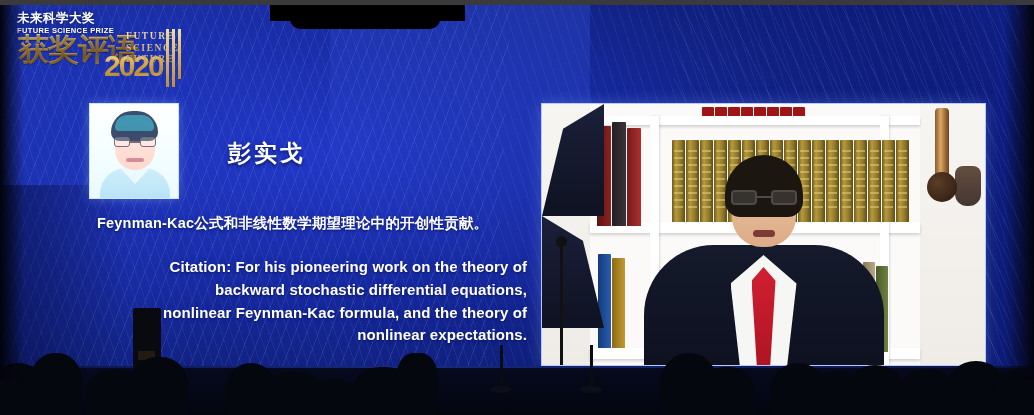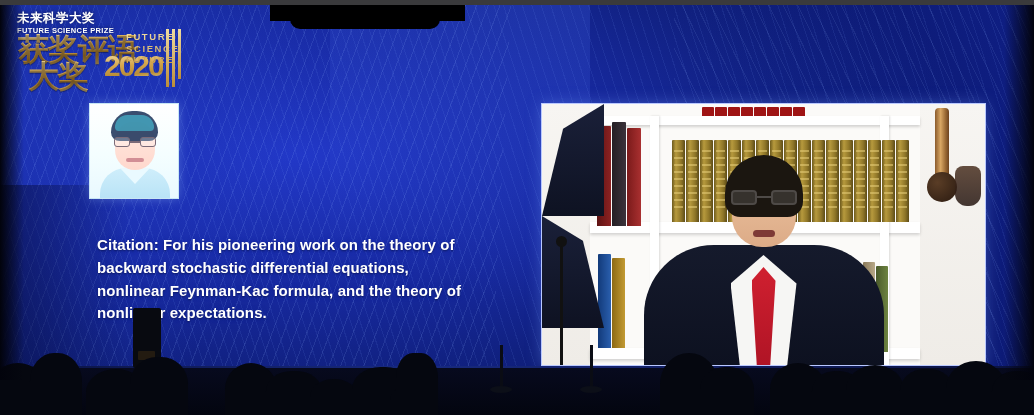--- a/index.html
+++ b/index.html
@@ -78,21 +78,21 @@
   .lb-cn2 { left:12px; top:27px; font-size:31px; letter-spacing:-1px; }
   .lb-year {
     position:absolute; left:88px; top:20px; font-size:30px; font-weight:700; letter-spacing:-2px;
     background:linear-gradient(175deg,#f8e9b6 0%,#d7a84e 45%,#b98d37 70%,#f2dda4 100%);
     -webkit-background-clip:text; background-clip:text; color:transparent;
   }
   .lb-en {
     position:absolute; left:110px; top:2px; line-height:1.22; text-align:left;
     font-size:9.5px; font-weight:700; letter-spacing:1.6px;
     background:linear-gradient(180deg,#f3e0a4,#c79a41);
-    -webkit-background-clip:text; background-clip:text; color:transparent;
+    -webkit-background-clip:text; background-clip:text; color:transparent;font-family:Liberation Serif, serif;
   }
   .lb-bars { position:absolute; left:150px; top:0px; width:22px; height:58px; }
   .lb-bars i {
     position:absolute; top:0; width:3px; height:58px; display:block;
     background:linear-gradient(180deg,#f0dca0,#bb8d38);
   }
   .lb-bars i:nth-child(1){ left:0; }
   .lb-bars i:nth-child(2){ left:6px; }
   .lb-bars i:nth-child(3){ left:12px; height:50px; }
 
@@ -141,21 +141,21 @@
   .citation { position:absolute; left:97px; top:212px; width:430px; z-index:32; }
   .cit-cn {
     font-size:14.5px; font-weight:700; color:#ffffff; line-height:1.52; letter-spacing:.2px;
     text-shadow:0 0 5px rgba(20,40,160,.85), 0 1px 2px rgba(0,0,0,.5);
   }
   .cit-en {
     margin-top:22px;
     font-size:15px; font-weight:700; color:#ffffff; line-height:1.52; letter-spacing:.1px;
     text-shadow:0 0 5px rgba(20,40,160,.85), 0 1px 2px rgba(0,0,0,.5);
   }
-  .cit-en span { display:block; }
+  .cit-en span { display:block;text-align:right; }
 
   
   .video-panel {
     position:absolute; left:541px; top:103px; width:445px; height:263px; z-index:34;
     background:#ffffff; overflow:hidden;
     box-shadow:0 0 14px rgba(120,160,255,.35);
     border:1px solid #b9c8ff;
   }
   .vp-room { position:absolute; inset:0; background:linear-gradient(180deg,#f7f5f2,#efece7); }
   .shelf-back { position:absolute; left:48px; top:0; width:330px; height:100%; background:#fbfaf8; }
@@ -280,21 +280,20 @@
     <div class="dark-left"></div>
   </div>
 
   <div class="logo">
     <div class="logo-small">
       <span class="ls-cn">未来科学大奖</span>
       <span class="ls-en">FUTURE SCIENCE PRIZE</span>
     </div>
     <div class="logo-big">
       <span class="lb-cn1">获奖评语</span>
-      <span class="lb-cn2">大奖</span>
       <span class="lb-year">2020</span>
       <div class="lb-en">
         <div>FUTURE</div>
         <div>SCIENCE</div>
         <div>FUTURE</div>
       </div>
       <div class="lb-bars">
           <i></i>
           <i></i>
           <i></i>
@@ -310,23 +309,25 @@
     <div class="pt-face"></div>
     <div class="pt-hair"></div>
     <div class="pt-glass">
         <i></i>
         <i></i>
         <b></b>
       </div>
     <div class="pt-mouth"></div>
   </div>
 
+  <div class="laureate-name">彭实戈</div>
 
   <div class="citation">
     <div class="cit-cn">
+      <div>Feynman-Kac公式和非线性数学期望理论中的开创性贡献。</div>
     </div>
     <div class="cit-en">
       <span>Citation: For his pioneering work on the theory of</span>
       <span>backward stochastic differential equations,</span>
       <span>nonlinear Feynman-Kac formula, and the theory of</span>
       <span>nonlinear expectations.</span>
     </div>
   </div>
 
   <div class="video-panel">

